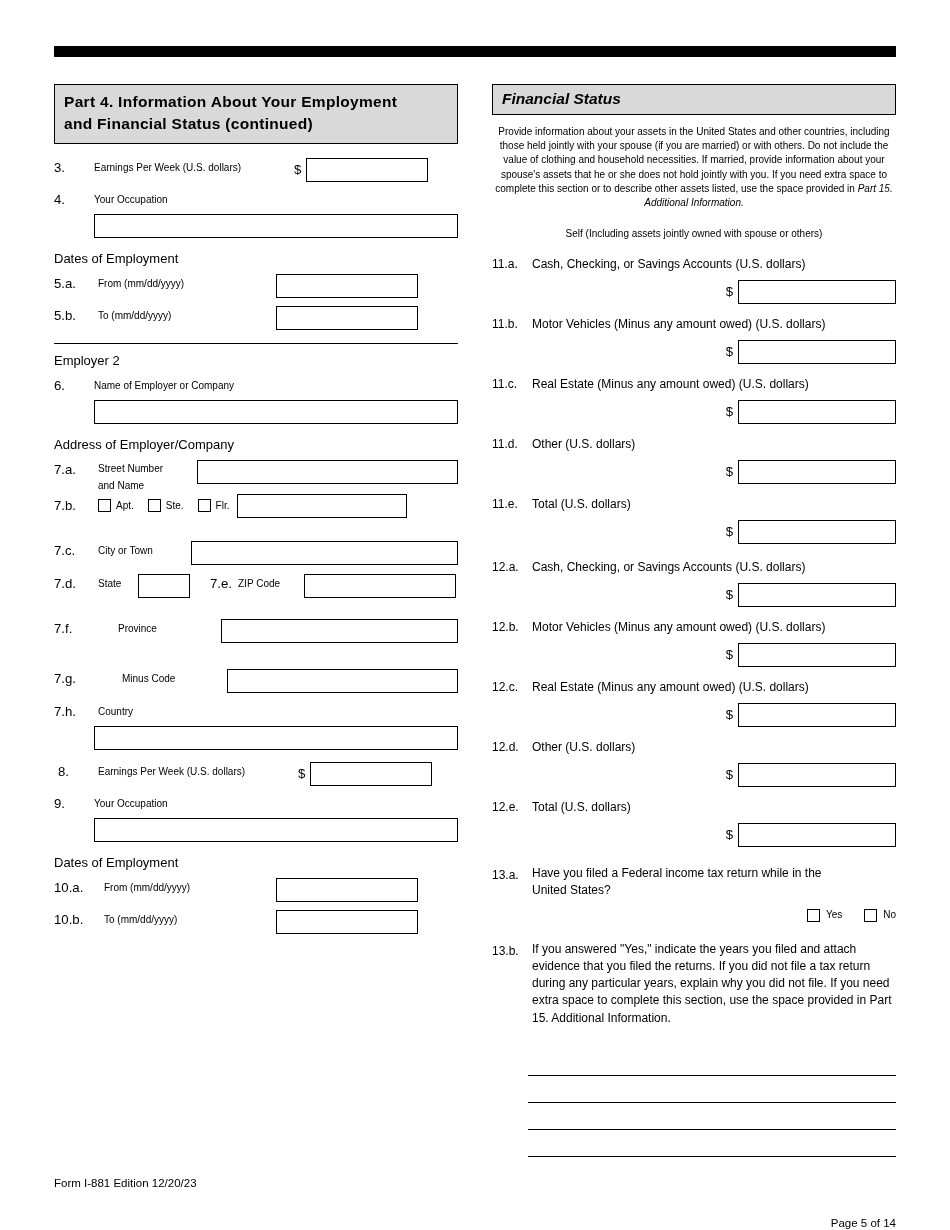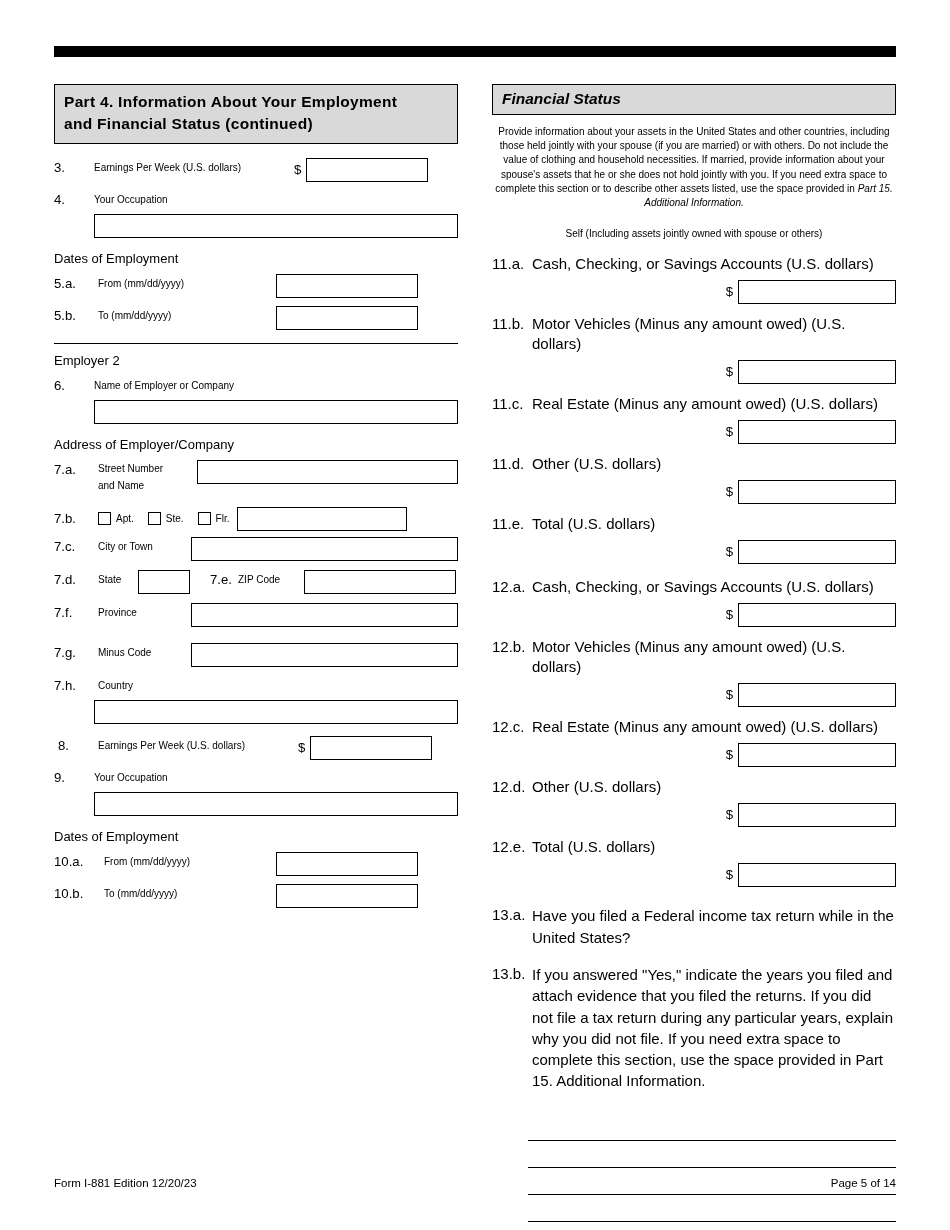--- a/index.html
+++ b/index.html
@@ -124,21 +124,21 @@
   }
   .para .ital { font-style: italic; }
   .money-row {
     display: flex;
     justify-content: flex-end;
     align-items: center;
     margin-top: 6px;
   }
   .money-row .box { width: 158px; }
   .asset-label {
-    font-size: 15px;
+    font-size: 12px;
     line-height: 20px;
     display: flex;
     margin-top: 10px;
   }
   .asset-label .n {
     flex: 0 0 40px;
     width: 40px;
   }
   .write-lines {
     margin-top: 22px;
@@ -152,21 +152,21 @@
   
   .footer-left {
     position: absolute;
     left: 54px;
     top: 1177px;
     font-size: 11.5px;
   }
   .footer-right {
     position: absolute;
     right: 54px;
-    top: 1177px;
+    top: 1217px;
     font-size: 11.5px;
   }
 </style>
 </head>
 <body>
 
 <div class="page">
 
   <div class="topbar"></div>
 
@@ -218,53 +218,53 @@
 
     <div class="row" style="margin-top:8px;">
       <div class="num wide">7.a.</div>
       <div class="lbl wrap" style="width:100px;line-height:17px;">
         <span>Street Number</span><br>
         <span>and Name</span>
       </div>
       <div class="box" style="width:264px;"></div>
     </div>
 
-    <div class="row" style="margin-top:13px;align-items:center;">
+    <div class="row" style="margin-top:0;align-items:center;">
       <div class="num wide">7.b.</div>
       <span class="cb"></span>
       <span class="lbl" style="margin:0 14px 0 5px;">Apt.</span>
       <span class="cb"></span>
       <span class="lbl" style="margin:0 14px 0 5px;">Ste.</span>
       <span class="cb"></span>
       <span class="lbl" style="margin:0 8px 0 5px;">Flr.</span>
       <div class="box" style="width:170px;"></div>
     </div>
 
-    <div class="row" style="margin-top:6px;">
+    <div class="row" style="margin-top:23px;">
       <div class="num wide">7.c.</div>
       <div class="lbl" style="width:94px;">City or Town</div>
       <div class="box" style="width:270px;"></div>
     </div>
 
     <div class="row" style="margin-top:9px;">
       <div class="num wide">7.d.</div>
       <div class="lbl" style="width:40px;">State</div>
       <div class="box" style="width:52px;"></div>
       <div class="num" style="width:42px;flex:0 0 42px;text-align:right;padding-right:6px;">7.e.</div>
       <div class="lbl" style="width:66px;">ZIP Code</div>
       <div class="box" style="width:152px;"></div>
     </div>
 
-    <div class="row" style="margin-top:9px;">
+    <div class="row" style="margin-top:21px;gap:20px;">
       <div class="num wide">7.f.</div>
       <div class="lbl" style="width:94px;">Province</div>
       <div class="box" style="width:270px;"></div>
     </div>
 
-    <div class="row" style="margin-top:16px;">
+    <div class="row" style="margin-top:26px;gap:24px;">
       <div class="num wide">7.g.</div>
       <div class="lbl" style="width:94px;">Minus Code</div>
       <div class="box" style="width:270px;"></div>
     </div>
 
     <div class="row" style="margin-top:9px;">
       <div class="num wide">7.h.</div>
       <div class="lbl">Country</div>
     </div>
     <div class="box" style="width:364px;margin-left:40px;margin-top:4px;"></div>
@@ -399,20 +399,26 @@
       <span class="box"></span>
     </div>
 
     <div class="asset-label" style="margin-top:18px;align-items:flex-start;">
       <span class="n">13.a.</span>
       <span style="line-height:1.42;">
         <span>Have you filed a Federal income tax return while in the</span><br>
         <span>United States?</span>
       </span>
     </div>
+    <div style="display:flex;justify-content:flex-end;align-items:center;margin-top:6px;">
+      <span class="cb"></span>
+      <span class="lbl" style="margin:0 22px 0 6px;">Yes</span>
+      <span class="cb"></span>
+      <span class="lbl" style="margin:0 0 0 6px;">No</span>
+    </div>
 
     <div class="asset-label" style="margin-top:16px;align-items:flex-start;">
       <span class="n">13.b.</span>
       <span style="line-height:1.42;">
         <span>If you answered "Yes," indicate the years you filed and attach evidence that you filed the returns.  If you did not file a tax return during any particular years, explain why you did not file.  If you need extra space to complete this section, use the space provided in </span><span class="ital">Part 15. Additional Information.</span>
       </span>
     </div>
 
     <div class="write-lines">
       <div class="write-line"></div>

